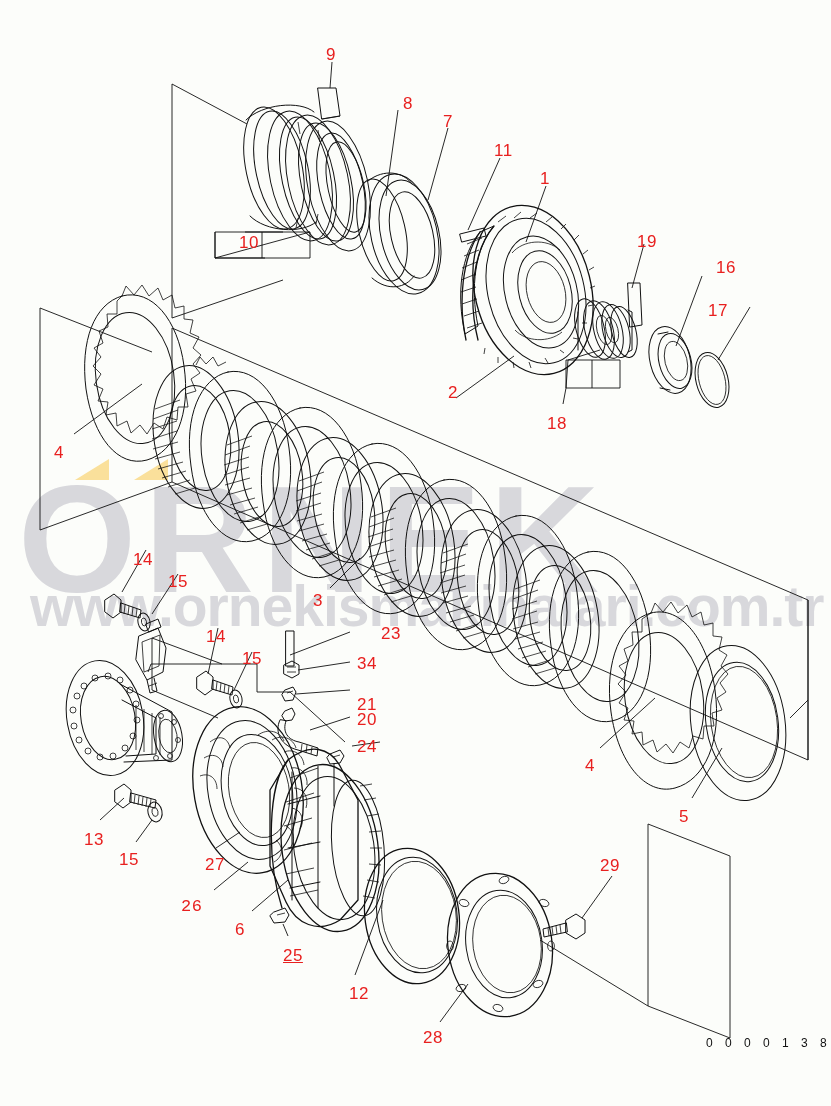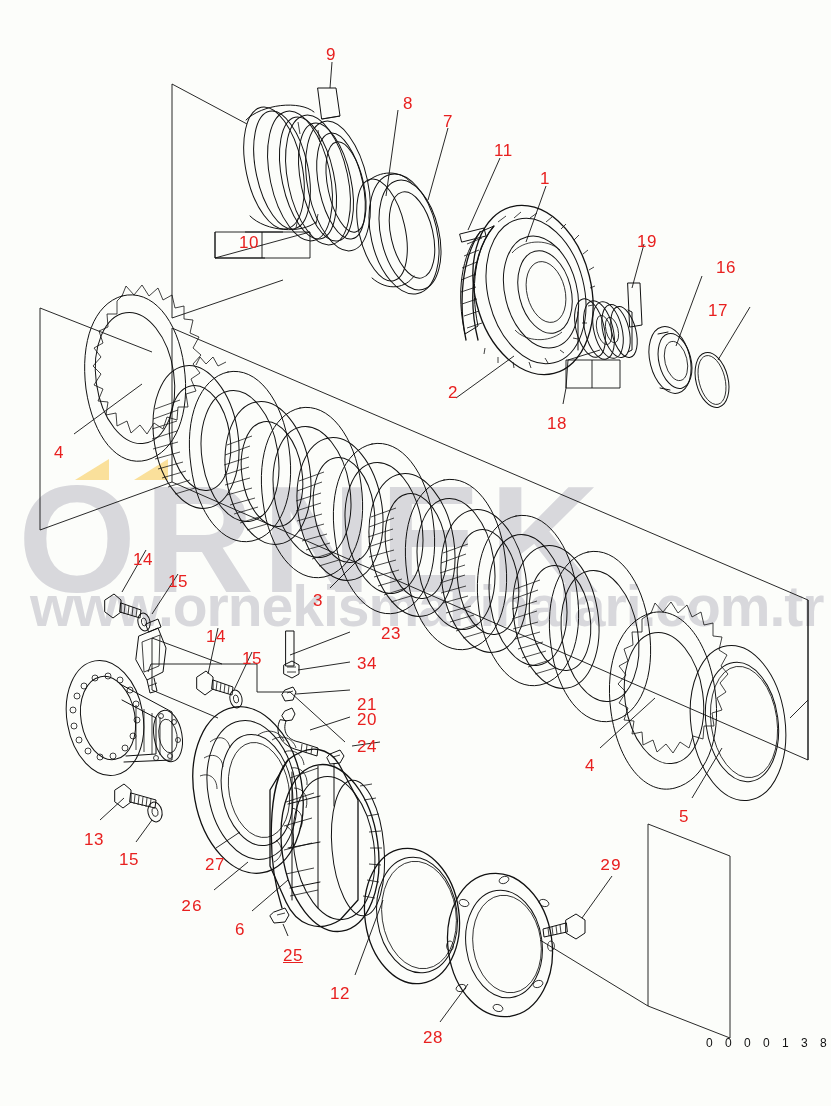--- a/index.html
+++ b/index.html
@@ -669,20 +669,20 @@
     <div class="callout" style="left:357px;top:711px;">20</div>
     <div class="callout" style="left:357px;top:738px;">24</div>
     <div class="callout" style="left:84px;top:831px;">13</div>
     <div class="callout" style="left:119px;top:851px;">15</div>
     <div class="callout" style="left:190px;top:856px;margin-left:15px;">27</div>
     <div class="callout" style="left:181px;top:898px;font-family:Liberation Mono, monospace;">26</div>
     <div class="callout" style="left:235px;top:921px;">6</div>
     <div class="callout" style="left:283px;top:947px;text-decoration:underline;">25</div>
     <div class="callout" style="left:585px;top:757px;">4</div>
     <div class="callout" style="left:679px;top:808px;">5</div>
-    <div class="callout" style="left:600px;top:857px;font-family:Liberation Mono, monospace;">29</div>
-    <div class="callout" style="left:330px;top:985px;">12</div>
+    <div class="callout" style="left:600px;top:857px;">29</div>
+    <div class="callout" style="left:349px;top:985px;">12</div>
     <div class="callout" style="left:423px;top:1029px;">28</div>
   </div>
 
   <div class="drawing-no" style="left:706px;top:1036px;">0 0 0 0 1 3 8 8</div>
 
 </div>
 
 </body></html>

